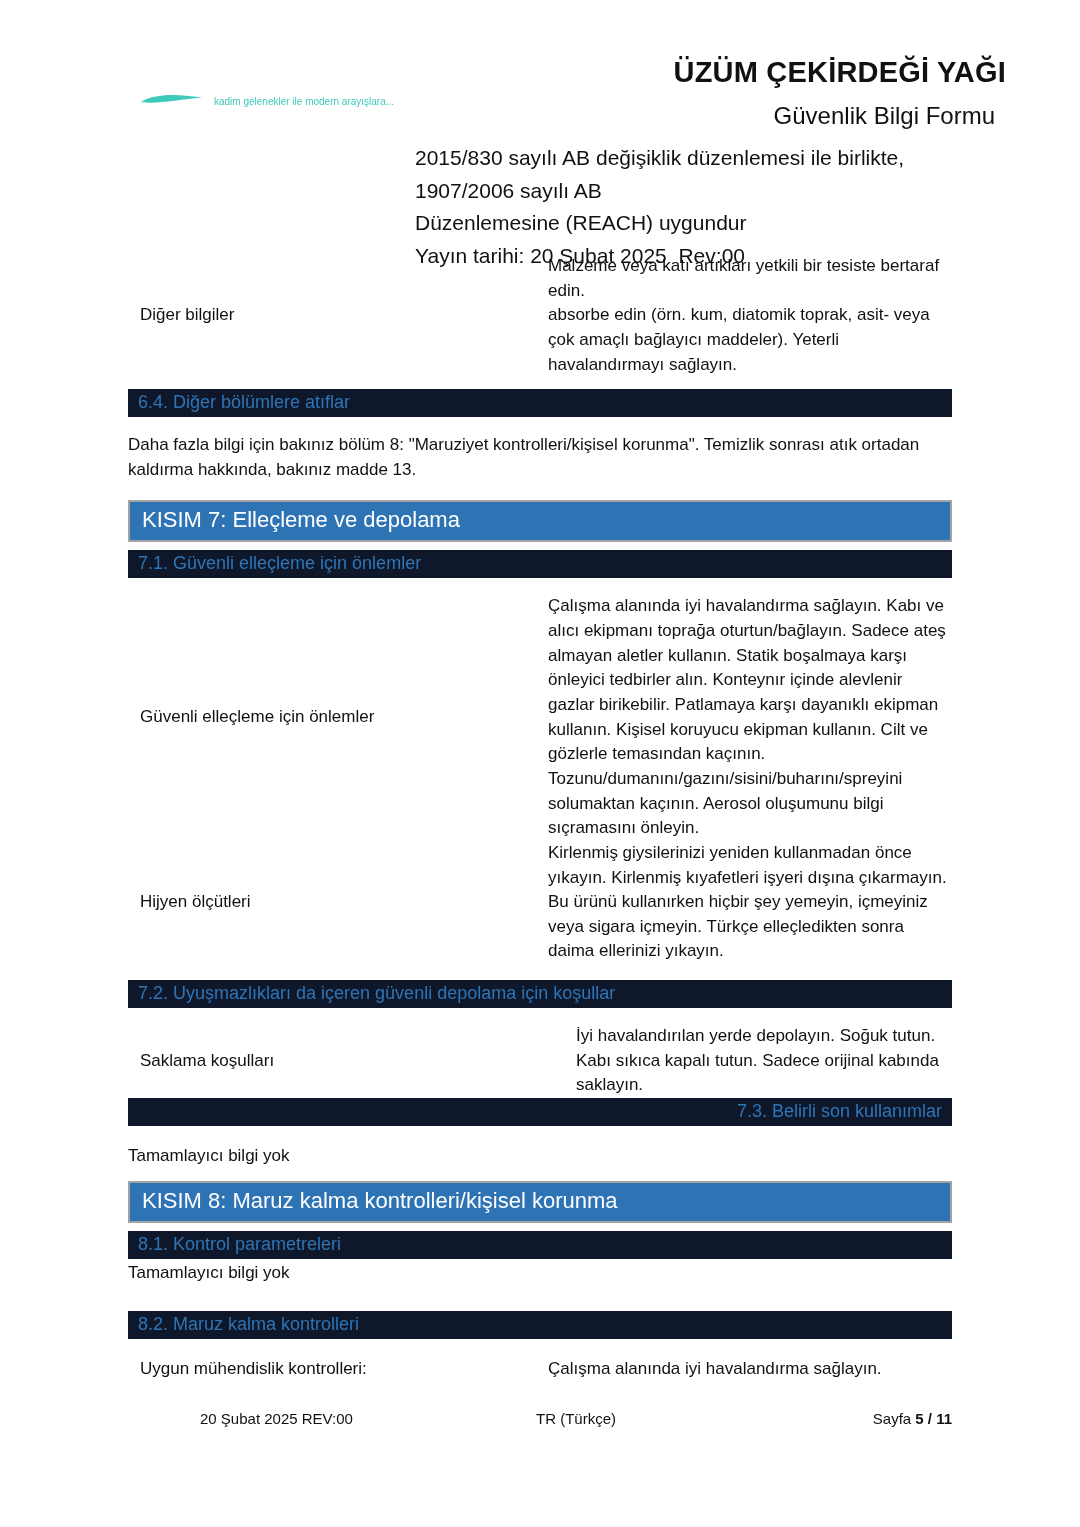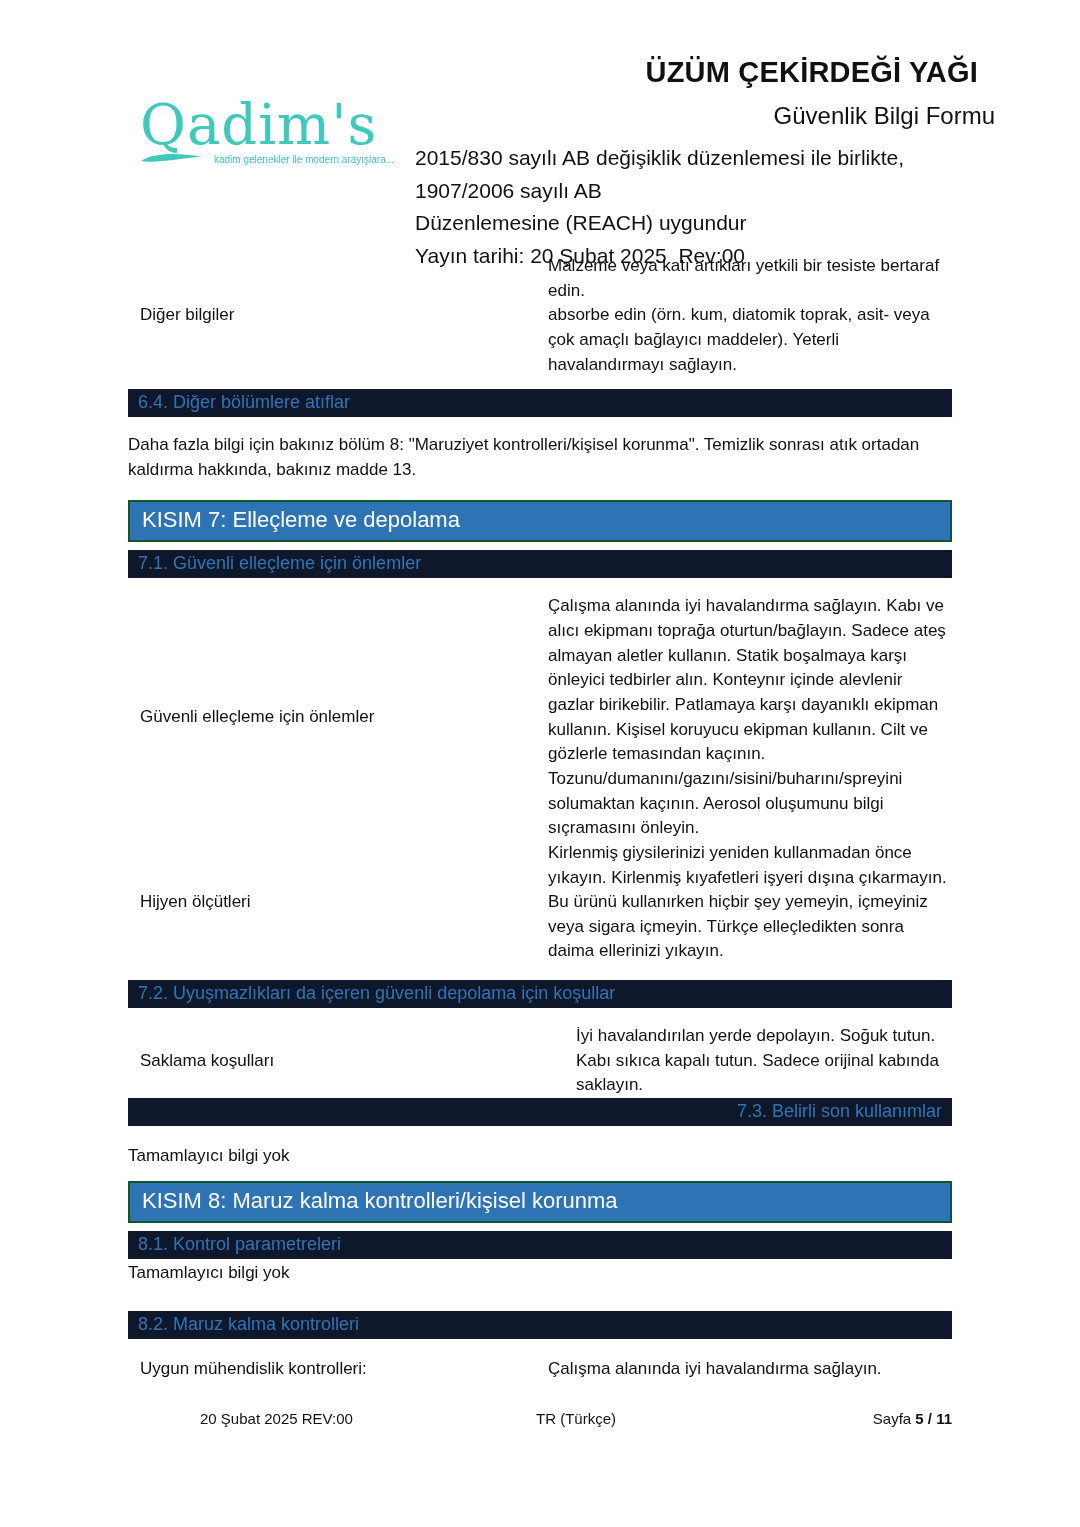--- a/index.html
+++ b/index.html
@@ -9,21 +9,21 @@
     width: 1080px;
     height: 1527px;
     background: #ffffff;
     font-family: "Liberation Sans", "DejaVu Sans", sans-serif;
     color: #111;
     overflow: hidden;
   }
   
   .doc-header { position: relative; height: 240px; }
   .product-title {
-    position: absolute; top: 56px; right: 102px;
+    position: absolute; top: 56px; right: 74px;
     font-size: 29px; font-weight: bold; letter-spacing: 0.2px;
   }
   .doc-type {
     position: absolute; top: 102px; right: 85px;
     font-size: 24px;
   }
   .logo { position: absolute; left: 140px; top: 96px; width: 255px; }
   .logo-word {
     font-family: "DejaVu Serif", "Liberation Serif", serif;
     font-size: 56px; line-height: 1.05; color: #3fc9ba; letter-spacing: 1px;
@@ -35,21 +35,21 @@
     font-size: 21px; line-height: 1.55;
   }
   .issue-line { white-space: pre-wrap; }
   
   .content { padding: 0 128px; }
   .kv-row { display: flex; font-size: 17px; line-height: 1.45; }
   .kv-label { width: 420px; padding-left: 12px; display: flex; align-items: center; }
   .kv-value { flex: 1; }
   .kv-value .para { margin: 0; }
   .bar-dark {
-    background: #2e74b5; border: 2px solid #14532d; color: #ffffff;
+    background: #2e74b5; border: 2px solid #a3a3a3; color: #ffffff;
     font-size: 22px; padding: 5px 10px 7px 12px;
   }
   .bar-light {
     background: #0f172a; color: #2e75b6;
     font-size: 18px; padding: 3px 10px 4px 10px;
   }
   .body-text { font-size: 17px; line-height: 1.45; }
   
   .row-carryover   { margin-top: 14px; }
   .bar-6-4         { margin-top: 12px; }
@@ -80,21 +80,20 @@
 </head>
 <body>
 
 <div class="page">
 
   <div class="doc-header">
     <div class="product-title">ÜZÜM ÇEKİRDEĞİ YAĞI</div>
     <div class="doc-type">Güvenlik Bilgi Formu</div>
 
     <div class="logo">
-      <div class="logo-word">Qadim's</div>
       <div class="logo-sub">
         <span>
           <svg width="64" height="13" viewBox="0 0 64 13">
             <path d="M1 9 C 14 1, 34 0.5, 62 4.5 C 40 6.5, 16 11.5, 1 9 Z" fill="#3fc9ba"></path>
           </svg>
         </span>
         <span class="logo-tagline">kadim gelenekler ile modern arayışlara...</span>
       </div>
     </div>
 

